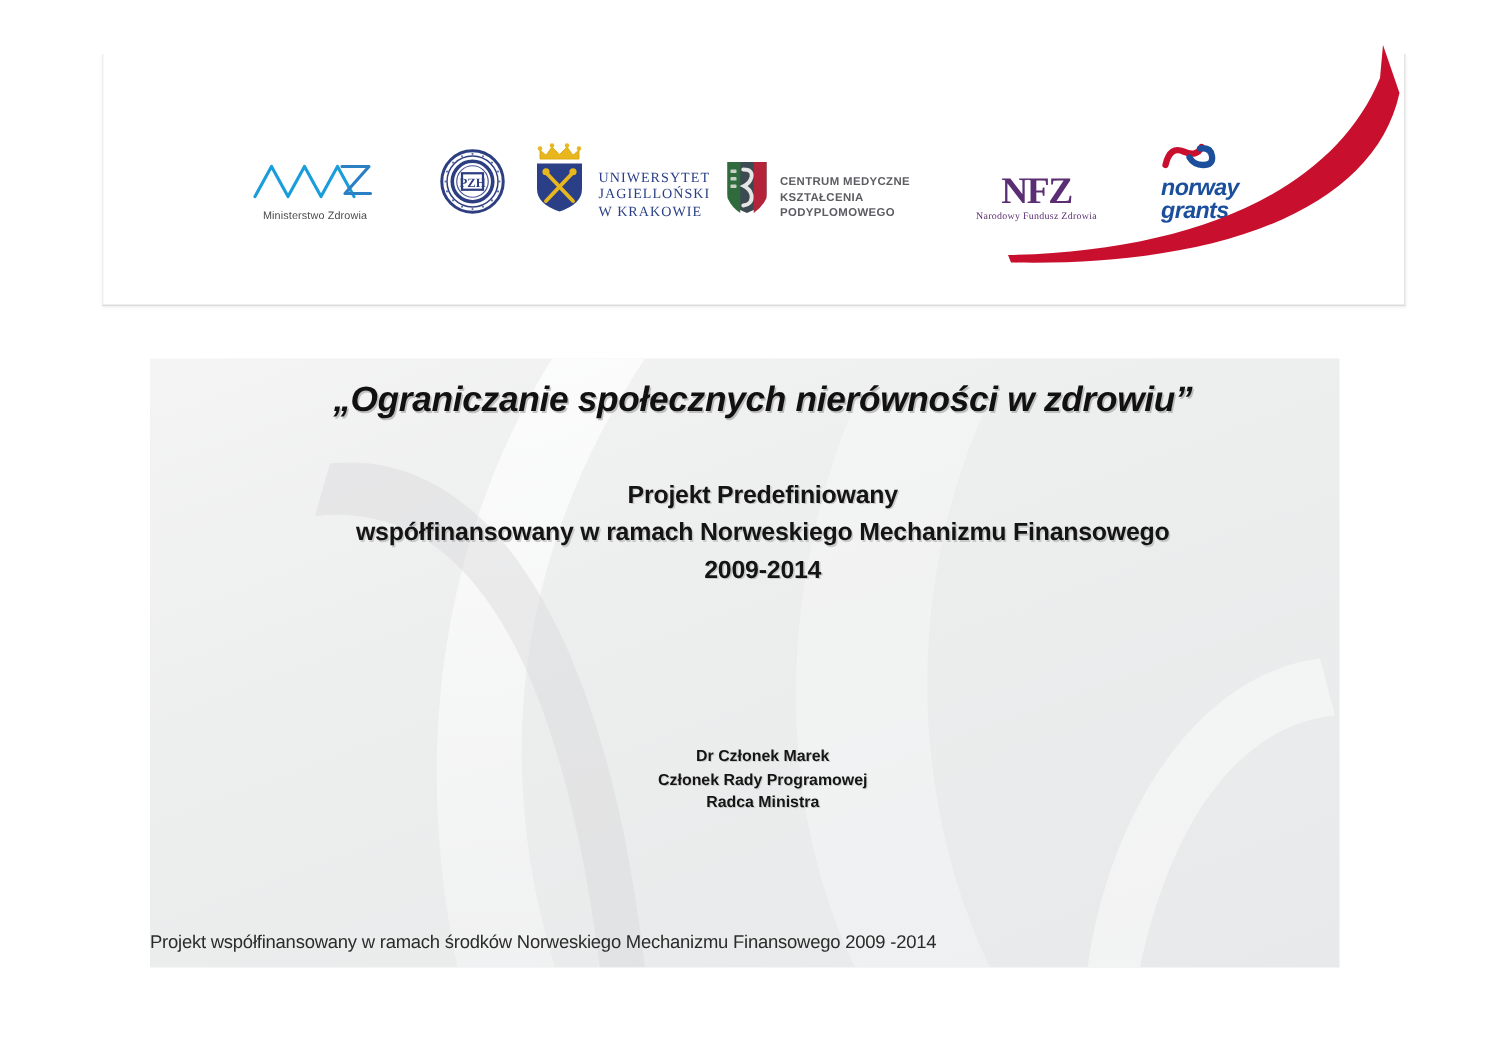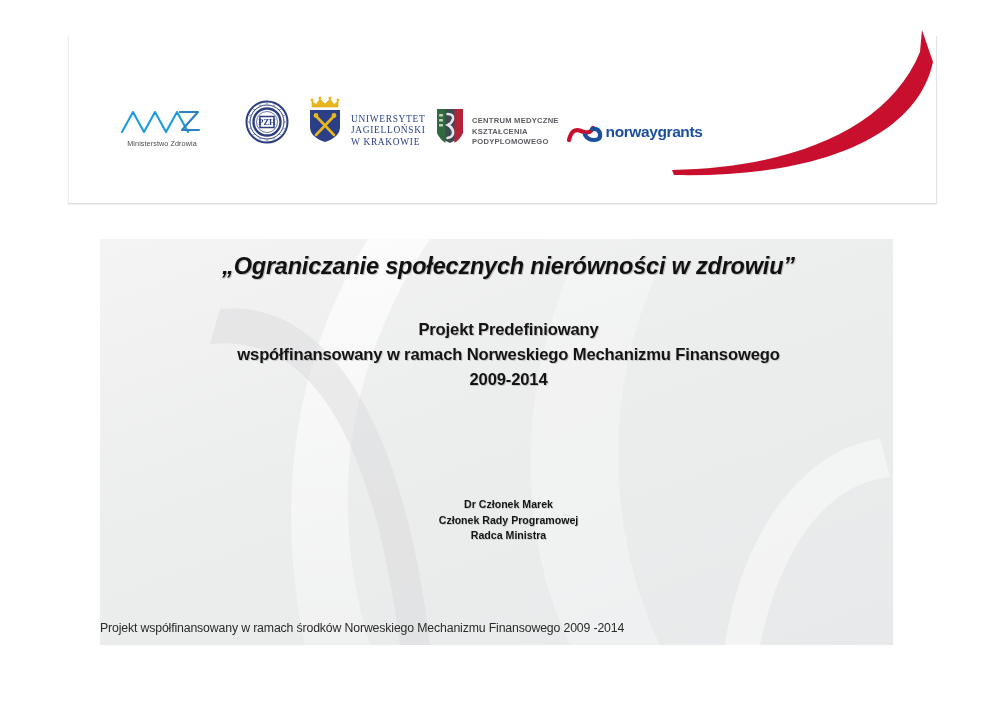--- a/index.html
+++ b/index.html
@@ -63,21 +63,21 @@
     display: flex;
     align-items: center;
     gap: 0;
   }
   .logo {
     display: flex;
     align-items: flex-end;
     justify-content: flex-start;
     height: 58px;
   }
-  .logo-mz      { width: 108px; }
+  .logo-mz      { width: 108px; margin-left: 48px; }
   .logo-pzh     { width: 78px;  justify-content:center; }
   .logo-uj      { width: 130px; }
   .logo-cmkp    { width: 148px; }
   .logo-nfz     { width: 118px; justify-content:center; }
   .logo-norway  { width: 100px; justify-content:center; }
 
   .mz-name {
     font-size: 7.2px;
     color: #4b4b4b;
     letter-spacing: 0.1px;
@@ -116,21 +116,21 @@
     position: relative;
   }
   .nfz-sub {
     font-family: "Liberation Serif", serif;
     font-size: 6.6px;
     color: #5b2d72;
     letter-spacing: 0.2px;
     margin-top: 1px;
     white-space: nowrap;
   }
-  .norway-wrap { display:flex; flex-direction:row; align-items:flex-start; }
+  .norway-wrap { display:flex; flex-direction:column; align-items:flex-start;font-style:italic; }
   .norway-word {
     color: #1b4f9c;
     font-size: 15.5px;
     line-height: 14.5px;
     font-weight: 600;
     letter-spacing: -0.4px;
   }
 
   
   #body-panel {
@@ -294,20 +294,26 @@
             </g>
           </svg>
         </span>
         <div class="cmkp-text">
           <div>CENTRUM MEDYCZNE</div>
           <div>KSZTAŁCENIA</div>
           <div>PODYPLOMOWEGO</div>
         </div>
       </div>
 
+      <div class="logo logo-nfz">
+        <div class="nfz-wrap">
+          <span class="nfz-mark">NFZ</span>
+          <span class="nfz-sub">Narodowy Fundusz Zdrowia</span>
+        </div>
+      </div>
 
       <div class="logo logo-norway">
         <div class="norway-wrap">
           <span>
             <svg width="40" height="19" viewBox="0 0 40 19" aria-hidden="true">
               <path d="M3 15 Q6 2 15 6 Q24 10 27 3" fill="none" stroke="#c8102e" stroke-width="4.2" stroke-linecap="round"></path>
               <path d="M26 4 Q33 3 34 9 Q35 15 28 15 Q22 15 19 10" fill="none" stroke="#1b4f9c" stroke-width="4.2" stroke-linecap="round"></path>
             </svg>
           </span>
           <span class="norway-word">norway</span>

